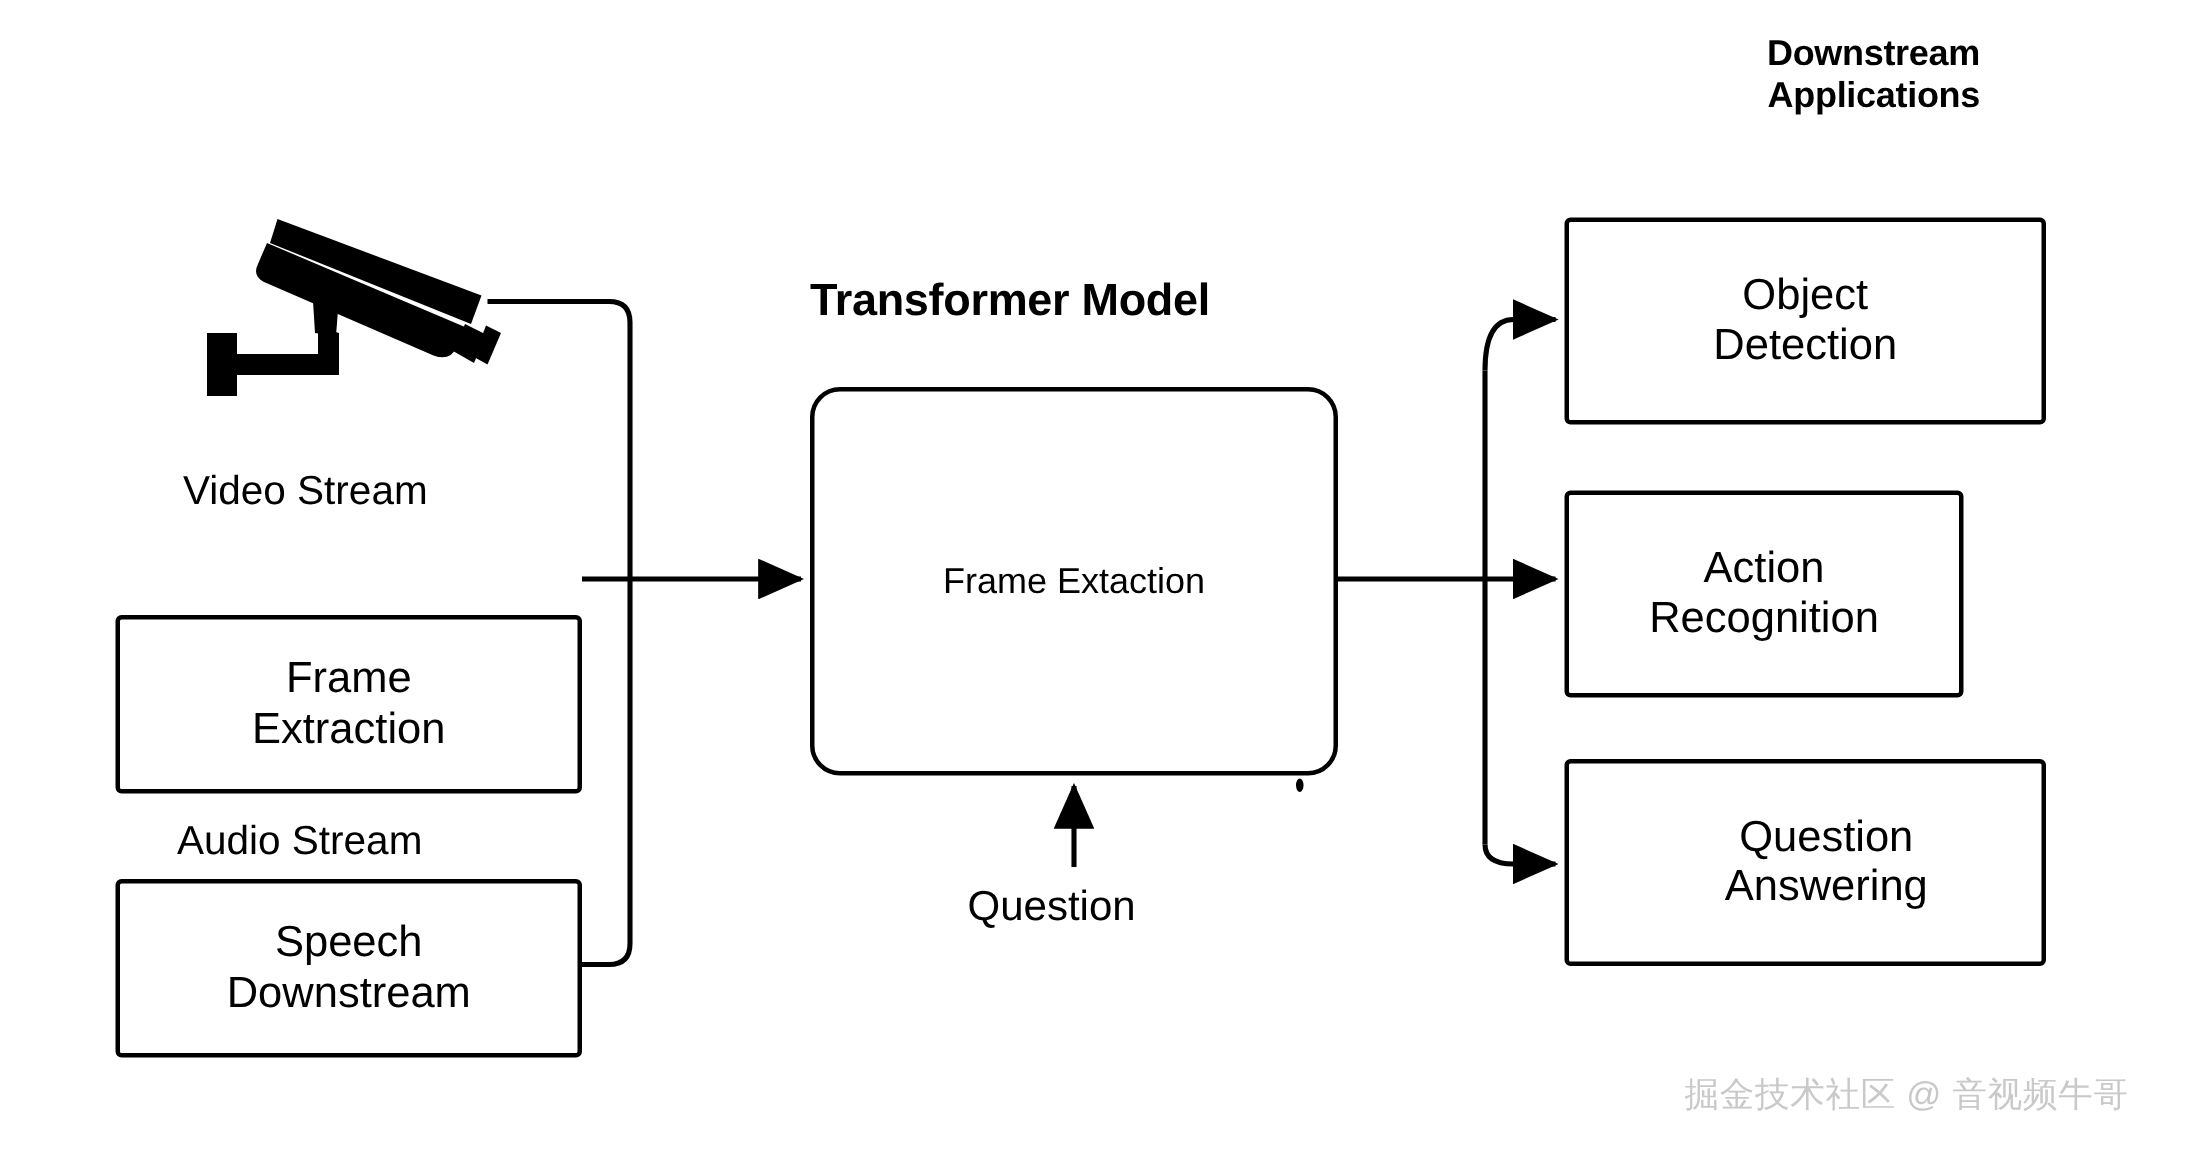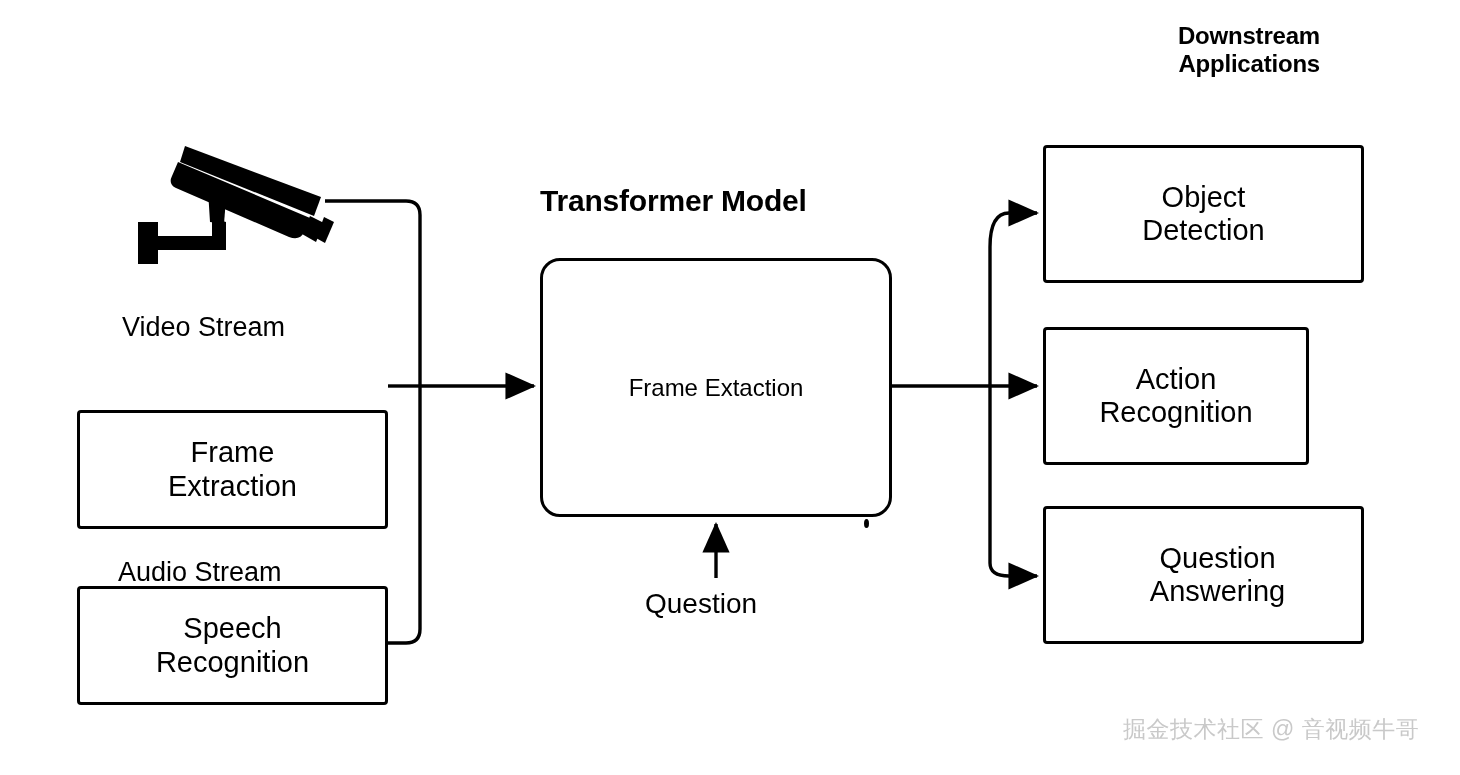--- a/index.html
+++ b/index.html
@@ -58,21 +58,21 @@
   }
 
   
   .stream-label {
     position: absolute;
     font-size: 27px;
     color: #000000;
     white-space: nowrap;
   }
   #label-video-stream { left: 122px; top: 312px; }
-  #label-audio-stream { left: 118px; top: 557px; }
+  #label-audio-stream { left: 118px; top: 545px; }
 
   
   #label-captions {
     position: absolute;
     left: 645px;
     top: 588px;
     font-size: 28px;
     color: #000000;
     white-space: nowrap;
   }
@@ -211,21 +211,21 @@
 Applications</div>
 
   <div class="stream-label" id="label-video-stream">Video Stream</div>
 
   <div class="node node-sm" id="node-frame-extraction">Frame
 Extraction</div>
 
   <div class="stream-label" id="label-audio-stream">Audio Stream</div>
 
   <div class="node node-sm" id="node-speech-recognition">Speech
-Recognition</div>
+Downstream</div>
 
   <div class="node" id="node-transformer">Frame Extaction</div>
 
   <div id="stray-dot"></div>
 
   <div id="label-captions">Question</div>
 
   <div class="node node-sm" id="node-object-detection">Object
 Detection</div>
 

